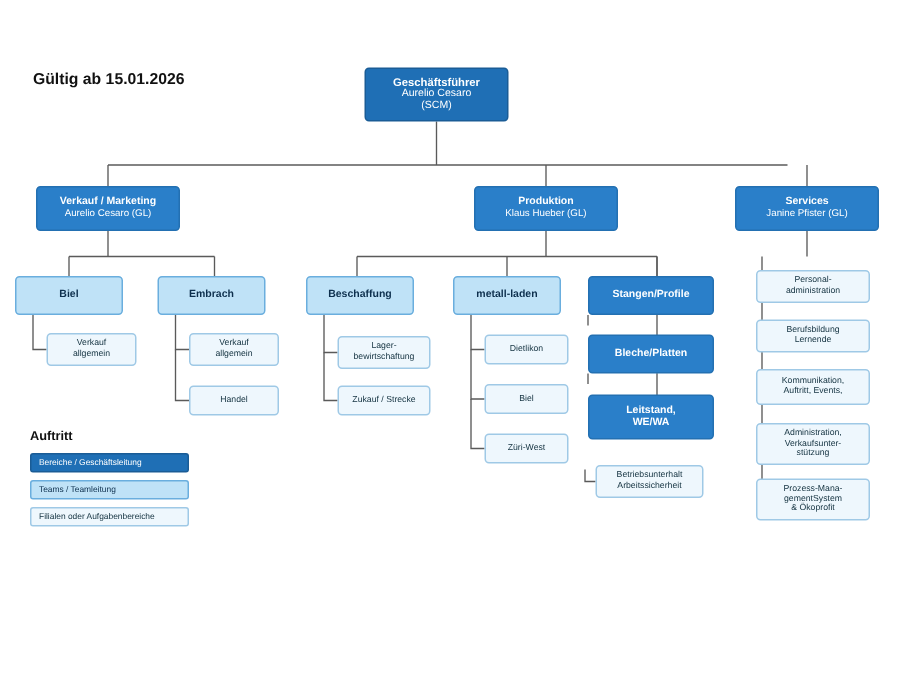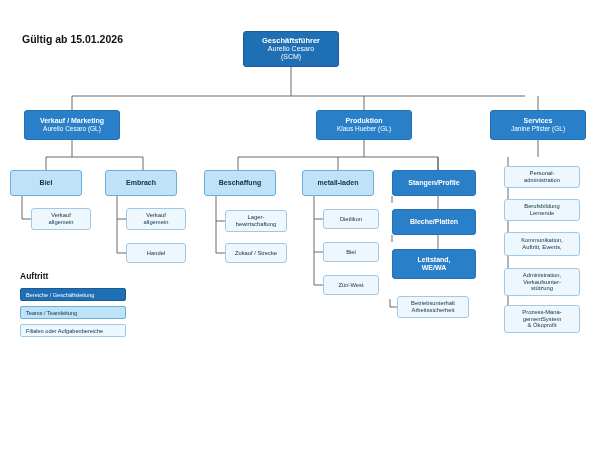--- a/index.html
+++ b/index.html
@@ -9,21 +9,21 @@
   }
   body {
     width: 600px;
     height: 463px;
     font-family: "Liberation Sans", sans-serif;
     position: relative;
     overflow: hidden;
   }
   #chart {
     position: absolute;
-    left: 0; top: 0;
+    left: 0; top: 14px;
     width: 600px;
     height: 365px;
   }
   .node {
     position: absolute;
     box-sizing: border-box;
     display: flex;
     flex-direction: column;
     align-items: center;
     justify-content: center;

